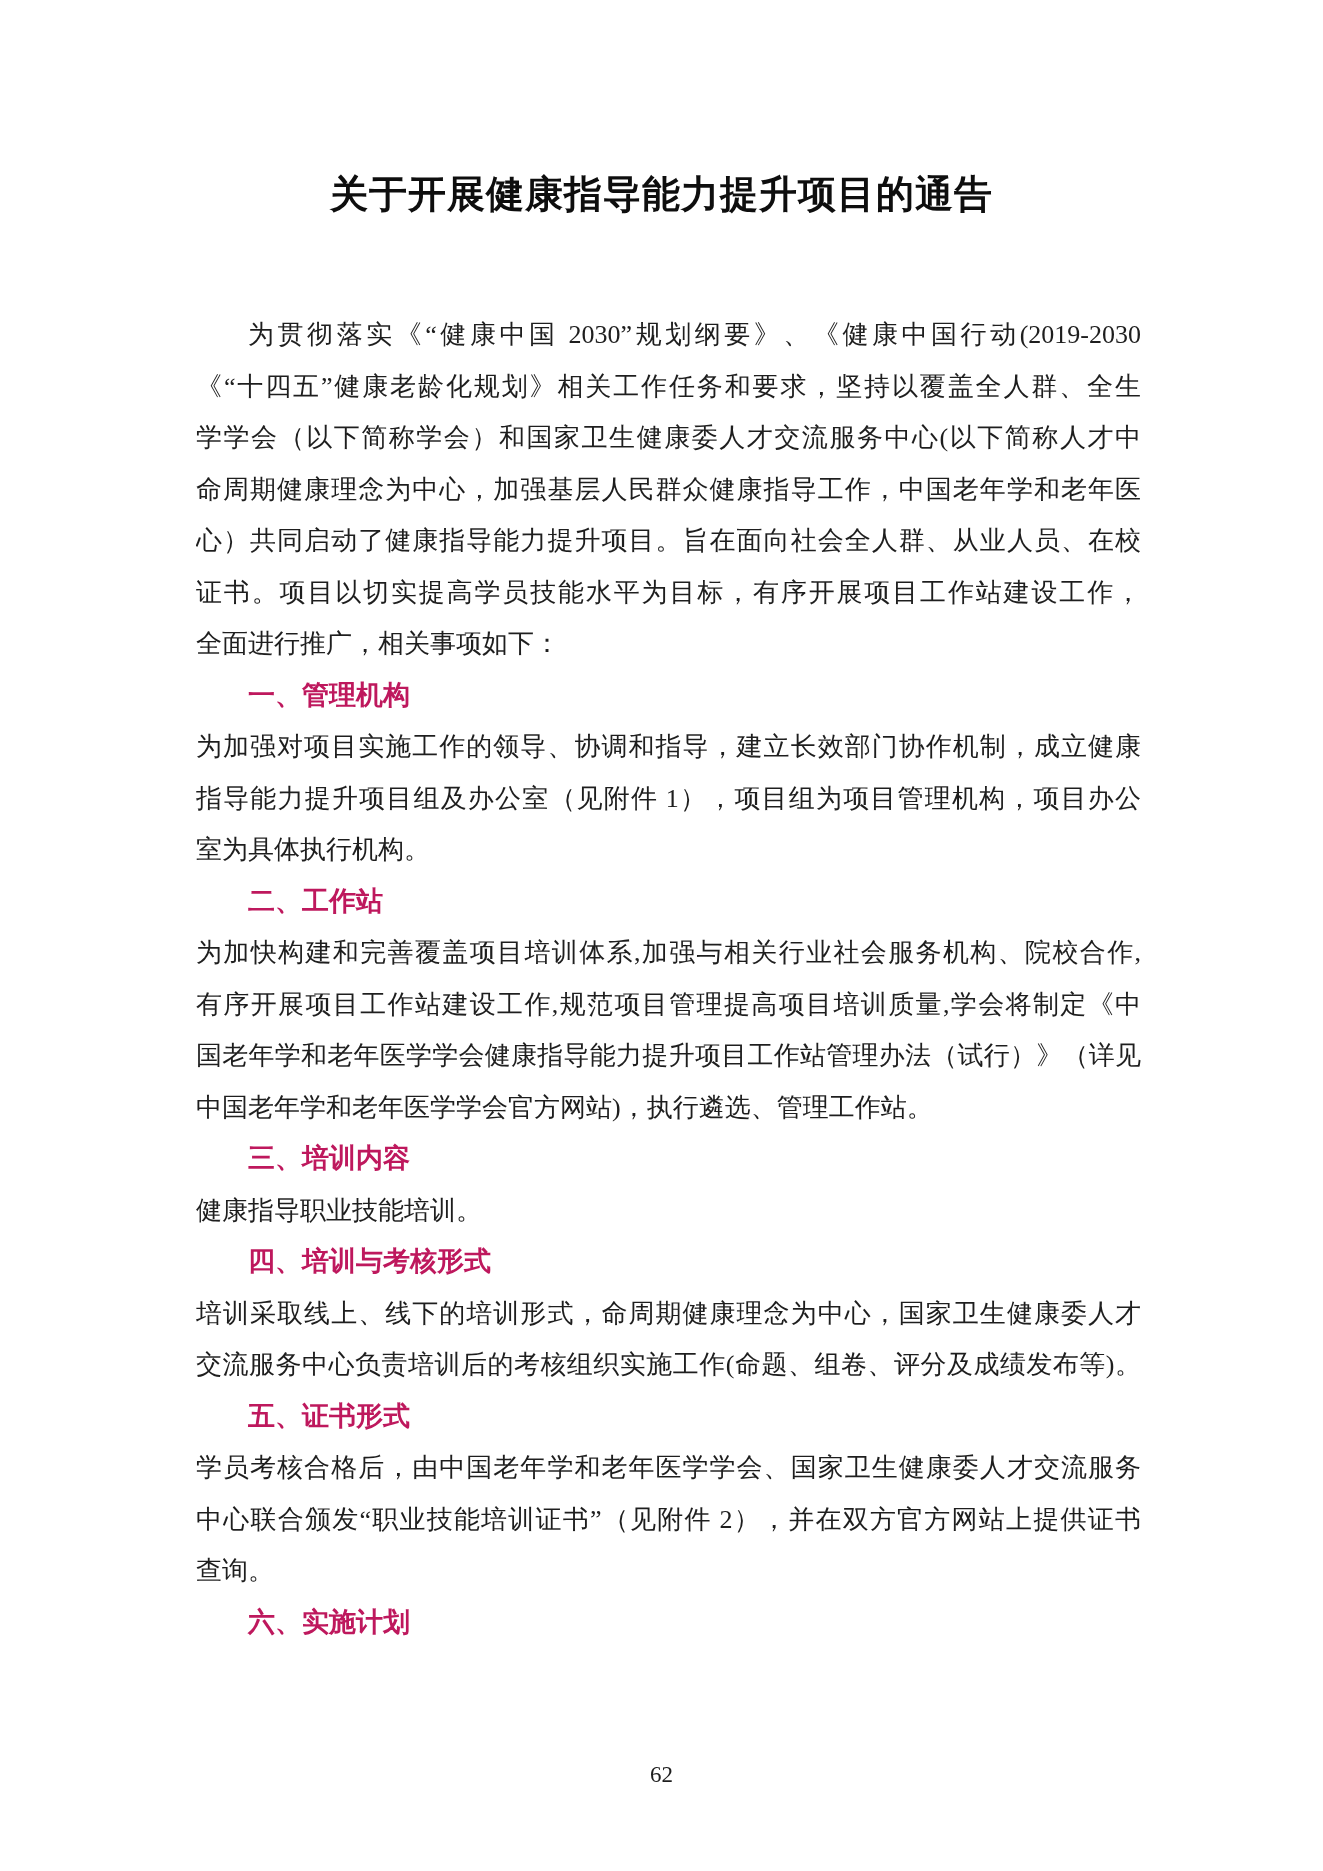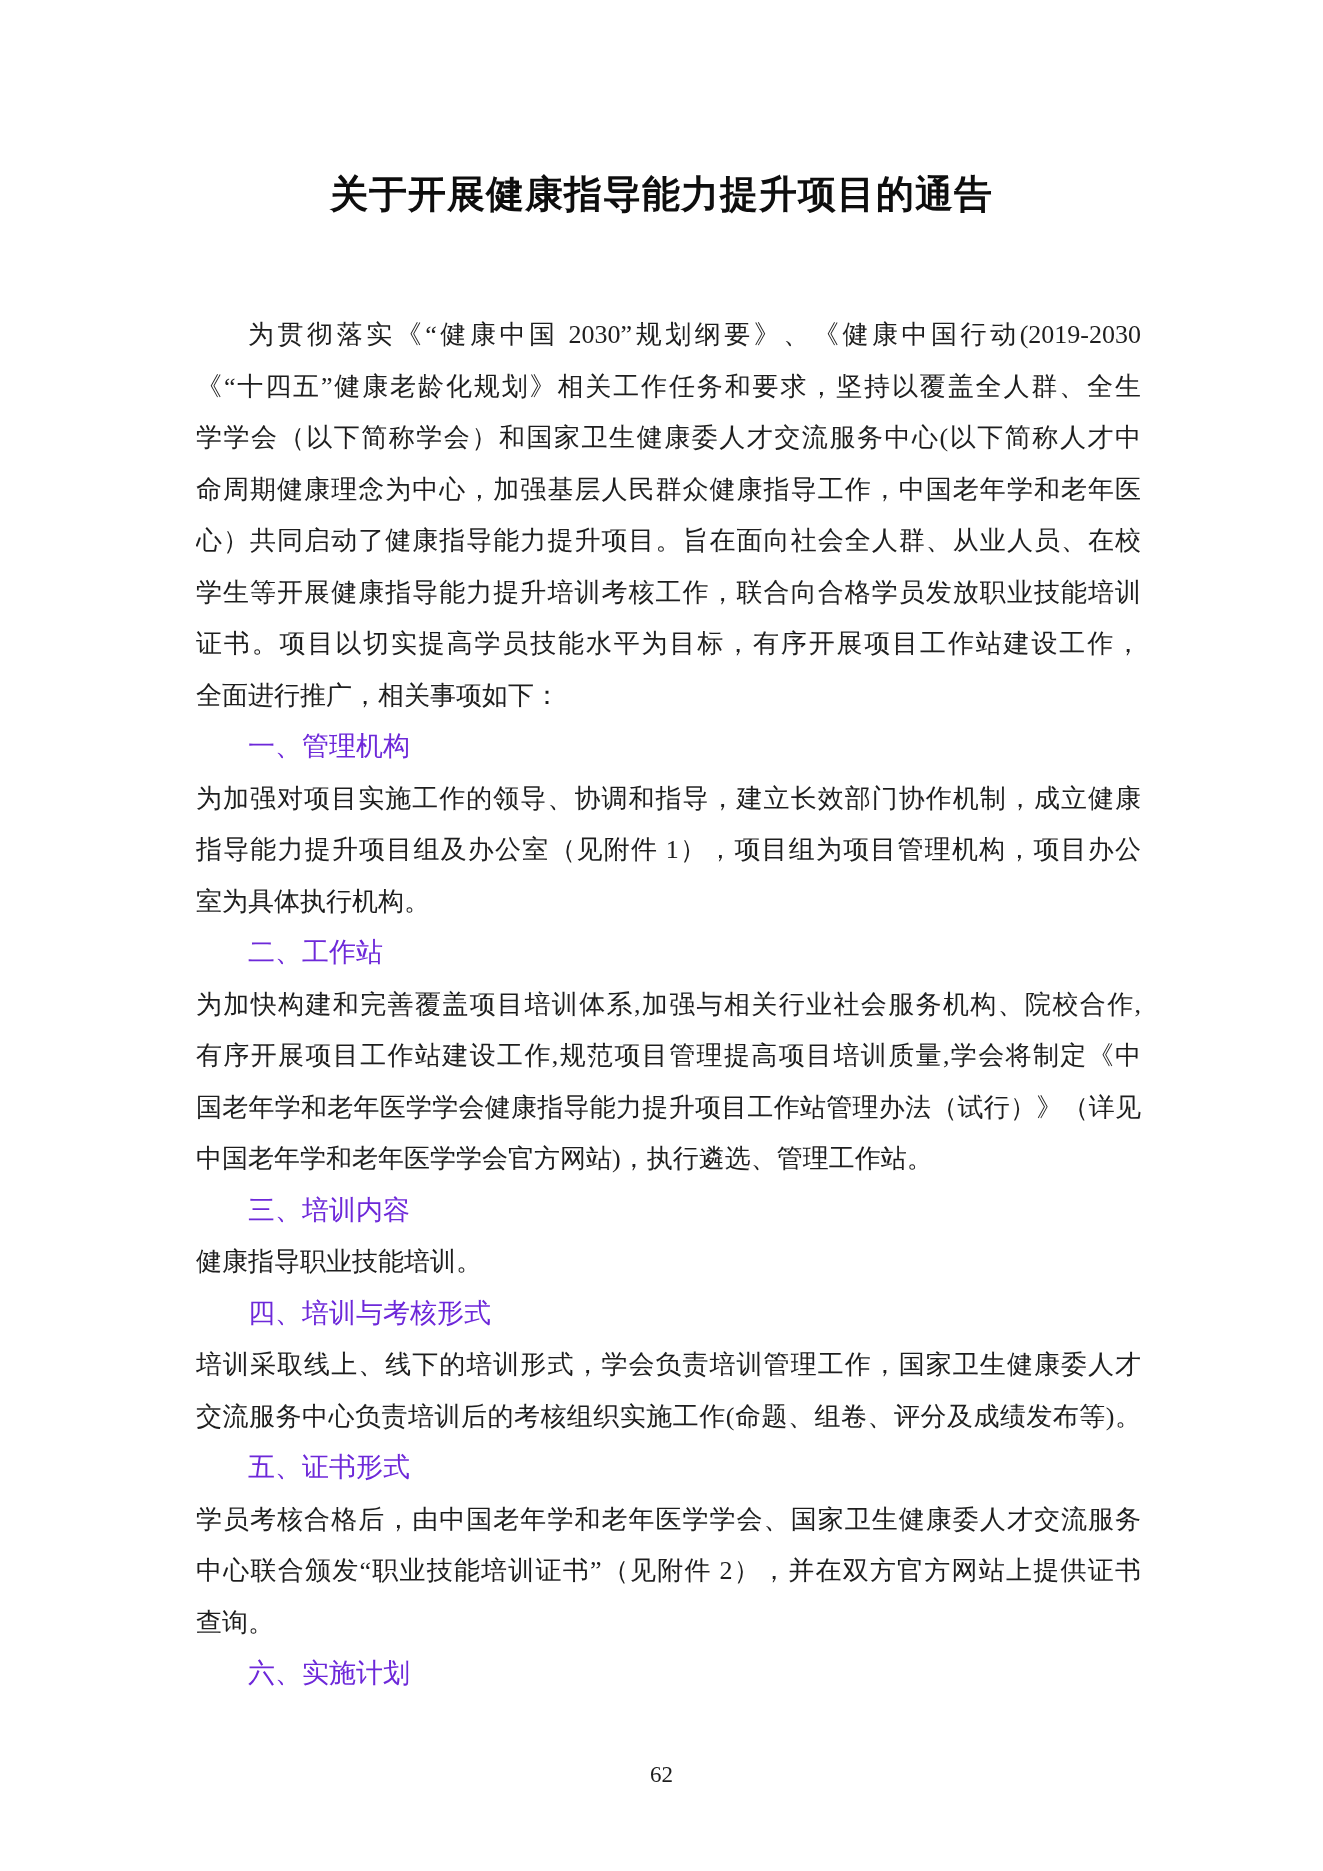--- a/index.html
+++ b/index.html
@@ -44,22 +44,22 @@
     text-justify: inter-character;
     white-space: normal;
   }
   .line.end {
     text-align-last: left;
   }
   .line.indent {
     text-indent: 52px;
   }
   .line.heading {
-    font-weight: normal;
-    color: #6d28d9;
+    font-weight: bold;
+    color: #be185d;
     font-size: 27px;
     text-align-last: left;
     text-indent: 52px;
   }
   .page-number {
     position: absolute;
     top: 1736px;
     left: 0;
     width: 100%;
     text-align: center;
@@ -72,36 +72,35 @@
 
 <div class="page">
   <div class="doc-title">关于开展健康指导能力提升项目的通告</div>
 
   <div class="doc-body">
       <div class="line j indent">为贯彻落实《“健康中国 2030”规划纲要》、《健康中国行动(2019-2030 年)》、</div>
       <div class="line j">《“十四五”健康老龄化规划》相关工作任务和要求，坚持以覆盖全人群、全生</div>
       <div class="line j">学学会（以下简称学会）和国家卫生健康委人才交流服务中心(以下简称人才中</div>
       <div class="line j">命周期健康理念为中心，加强基层人民群众健康指导工作，中国老年学和老年医</div>
       <div class="line j">心）共同启动了健康指导能力提升项目。旨在面向社会全人群、从业人员、在校</div>
-      <div class="line j">学生等开展健康指导能力提升培训考核工作，联合向合格学员发放职业技能培训</div>
       <div class="line j">证书。项目以切实提高学员技能水平为目标，有序开展项目工作站建设工作，</div>
       <div class="line end">全面进行推广，相关事项如下：</div>
       <div class="line heading">一、管理机构</div>
       <div class="line j">为加强对项目实施工作的领导、协调和指导，建立长效部门协作机制，成立健康</div>
       <div class="line j">指导能力提升项目组及办公室（见附件 1），项目组为项目管理机构，项目办公</div>
       <div class="line end">室为具体执行机构。</div>
       <div class="line heading">二、工作站</div>
       <div class="line j">为加快构建和完善覆盖项目培训体系,加强与相关行业社会服务机构、院校合作,</div>
       <div class="line j">有序开展项目工作站建设工作,规范项目管理提高项目培训质量,学会将制定《中</div>
       <div class="line j">国老年学和老年医学学会健康指导能力提升项目工作站管理办法（试行）》（详见</div>
       <div class="line end">中国老年学和老年医学学会官方网站)，执行遴选、管理工作站。</div>
       <div class="line heading">三、培训内容</div>
       <div class="line end">健康指导职业技能培训。</div>
       <div class="line heading">四、培训与考核形式</div>
-      <div class="line j">培训采取线上、线下的培训形式，学会负责培训管理工作，国家卫生健康委人才</div>
+      <div class="line j">培训采取线上、线下的培训形式，命周期健康理念为中心，国家卫生健康委人才</div>
       <div class="line j">交流服务中心负责培训后的考核组织实施工作(命题、组卷、评分及成绩发布等)。</div>
       <div class="line heading">五、证书形式</div>
       <div class="line j">学员考核合格后，由中国老年学和老年医学学会、国家卫生健康委人才交流服务</div>
       <div class="line j">中心联合颁发“职业技能培训证书”（见附件 2），并在双方官方网站上提供证书</div>
       <div class="line end">查询。</div>
       <div class="line heading">六、实施计划</div>
     </div>
 
   <div class="page-number">62</div>
 </div>

